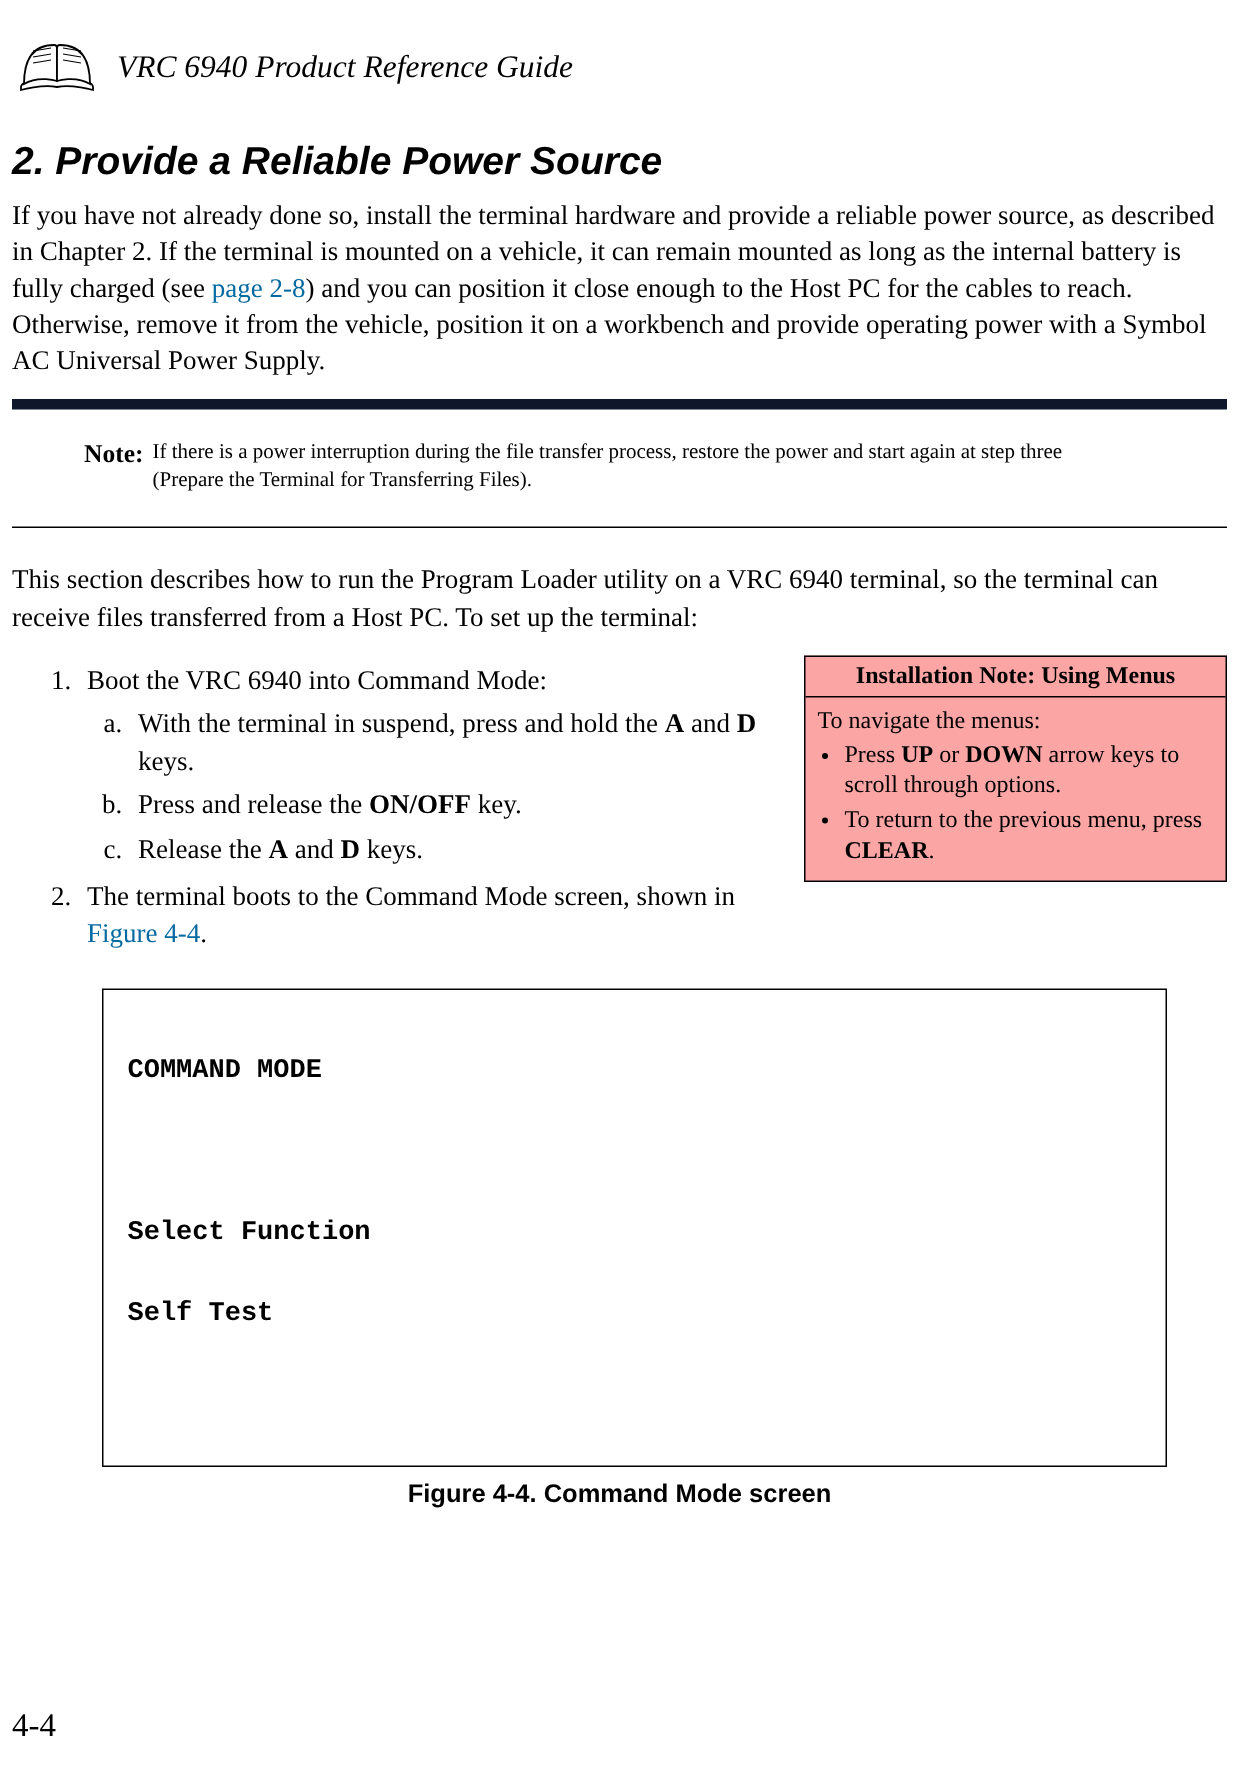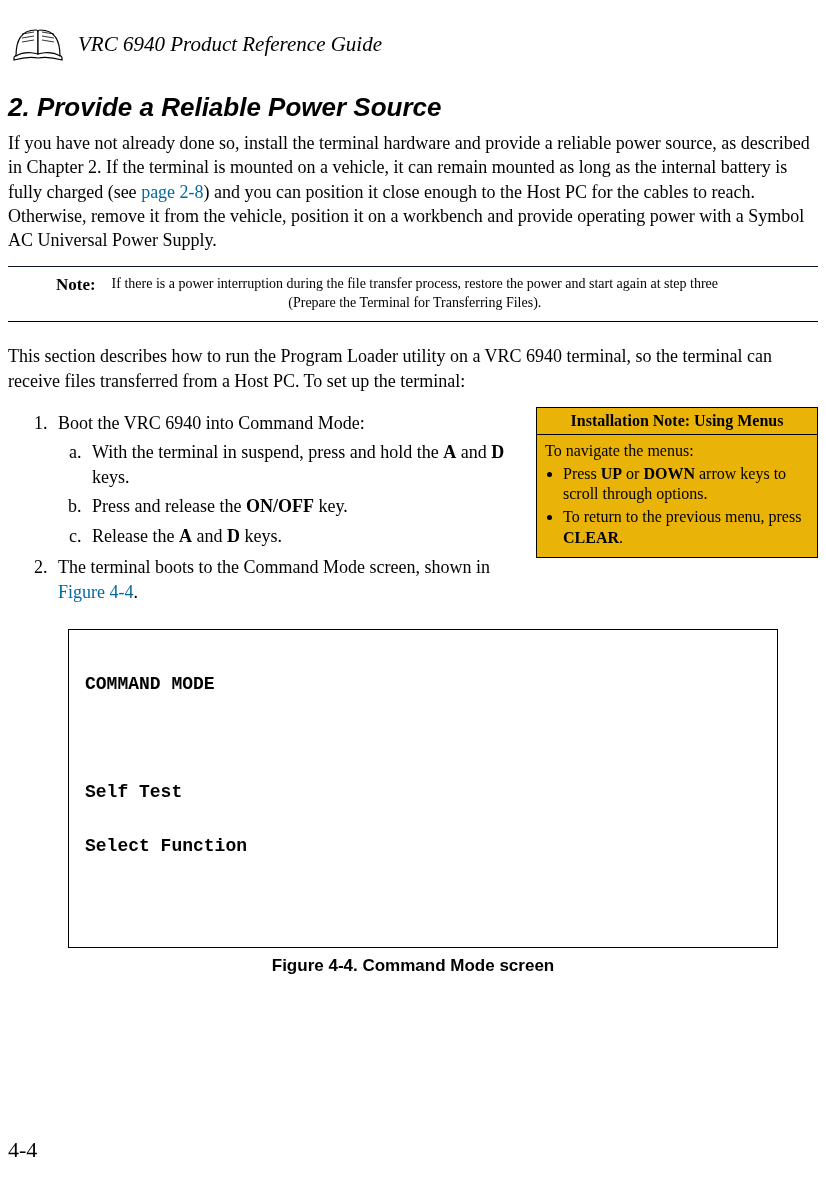--- a/index.html
+++ b/index.html
@@ -42,25 +42,24 @@
   }
   p.body {
     font-size: 18px;
     line-height: 1.35;
     margin: 0 0 14px 0;
   }
   .link {
     color: #0369a1;
   }
   .note-block {
-    border-top: 1px solid #0f172a;
+    border-top: 7px solid #0f172a;
     border-bottom: 1px solid #000;
-    padding: 8px 0;
+    padding: 20px 0;
     margin: 10px 0 22px 0;
-    text-align: center;
   }
   .note-row {
     display: flex;
   }
   .note-label {
     font-weight: bold;
     font-size: 17px;
     flex-shrink: 0;
     padding-left: 48px;
     padding-right: 6px;
@@ -93,21 +92,21 @@
     padding-left: 28px;
     margin: 4px 0;
   }
   ol.alpha > li {
     padding-left: 6px;
     margin-bottom: 4px;
   }
   .sidebar-box {
     width: 280px;
     border: 1.5px solid #000;
-    background: #eab308;
+    background: #fca5a5;
     font-size: 16px;
     flex-shrink: 0;
   }
   .sidebar-title {
     border-bottom: 1px solid #000;
     font-weight: bold;
     text-align: center;
     padding: 4px 6px;
   }
   .sidebar-body {
@@ -213,20 +212,20 @@
             <span>To return to the previous menu, press </span><strong>CLEAR</strong><span>.</span>
           </li>
         </ul>
       </div>
     </div>
   </div>
 
   <div class="screen-box">
     <div>COMMAND MODE</div>
     <div>&nbsp;</div>
+    <div>Select Function</div>
     <div>Self Test</div>
-    <div>Select Function</div>
   </div>
 
   <div class="figure-caption">Figure 4-4.  Command Mode screen</div>
 
   <div class="page-number">4-4</div>
 </div>
 
 </body></html>

